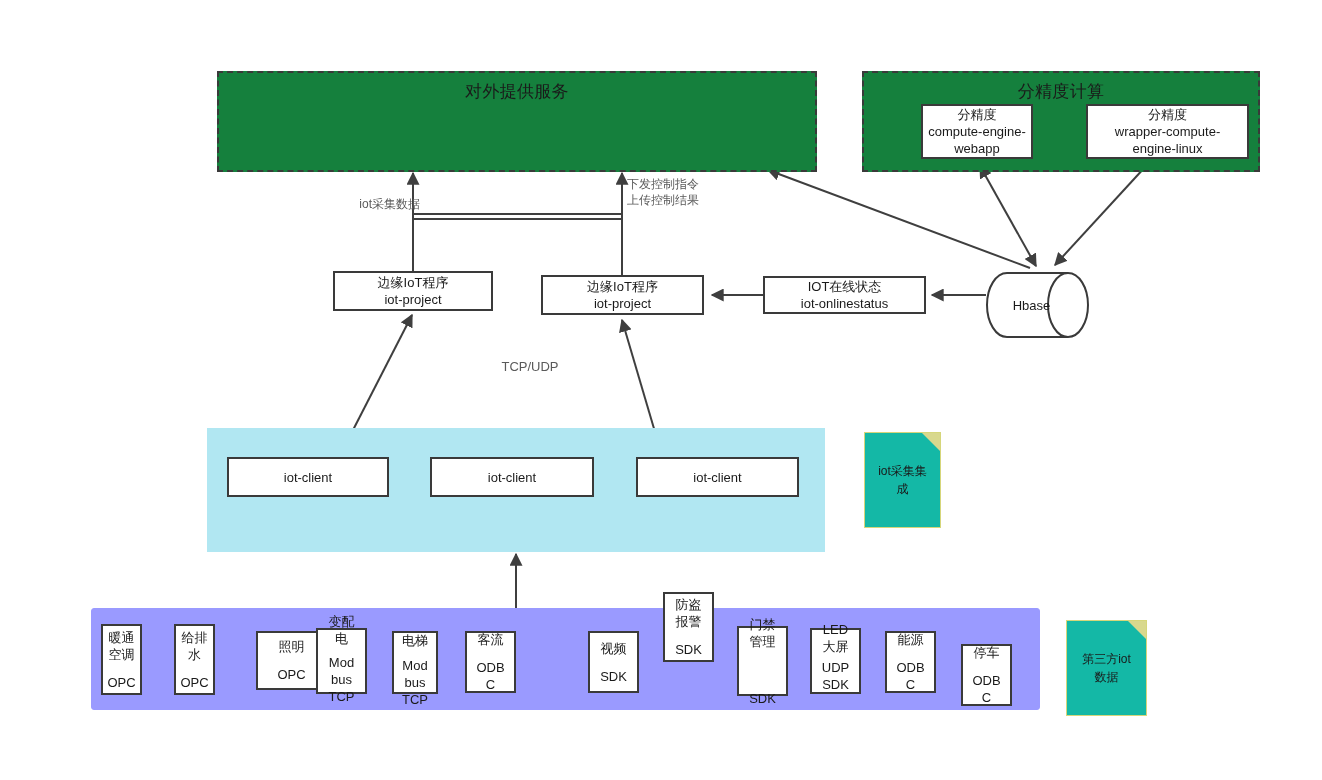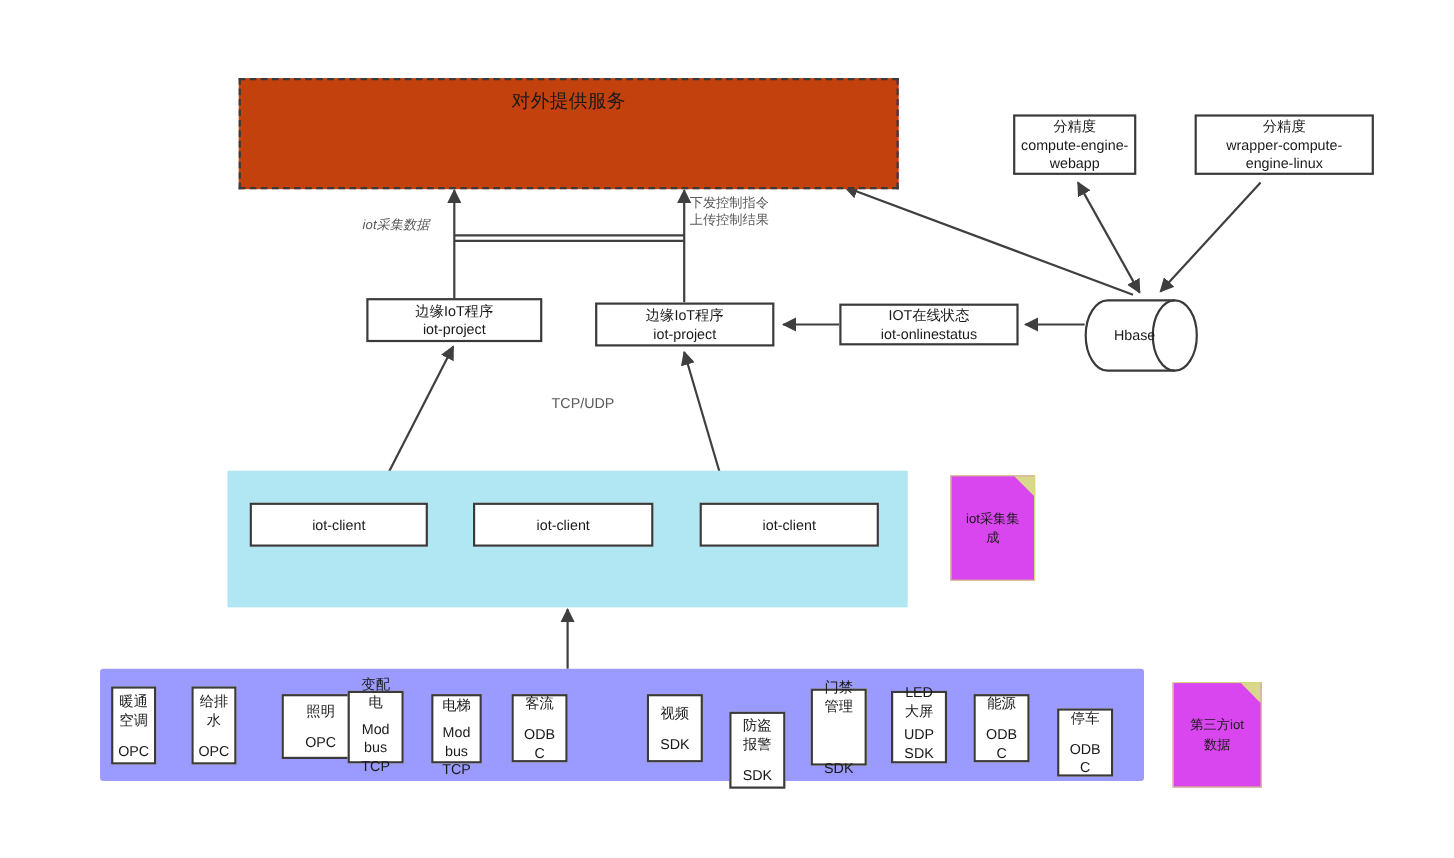--- a/index.html
+++ b/index.html
@@ -32,21 +32,21 @@
     display: flex;
     flex-direction: column;
     align-items: center;
     justify-content: center;
     text-align: center;
     color: #1a1a1a;
   }
   
   .panel-dashed {
     border: 2px dashed #3a3a3a;
-    background: #c2410c;
+    background: #15803d;
     justify-content: flex-start;
   }
   .panel-title {
     font-size: 17px;
     line-height: 22px;
     margin-top: 8px;
     color: #1a1a1a;
     letter-spacing: 0.3px;
   }
   
@@ -89,21 +89,21 @@
   .device .dev-name {
     display: block;
   }
   .device .dev-proto {
     display: block;
     margin-top: 11px;
   }
   
   .note {
     position: absolute;
-    background: #d946ef;
+    background: #14b8a6;
     border: 1px solid #d6d67a;
     box-sizing: border-box;
     font-size: 12px;
     line-height: 18px;
     color: #1a1a1a;
     display: flex;
     align-items: center;
     justify-content: center;
     text-align: center;
     padding: 0 8px;
@@ -132,21 +132,21 @@
     left: -6px;
   }
   
   .edge-label {
     position: absolute;
     font-size: 12px;
     line-height: 16px;
     color: #5a5a5a;
     white-space: pre-line;
   }
-  .edge-label.right-al { text-align: center; font-style: italic; }
+  .edge-label.right-al { text-align: right; }
 </style>
 </head>
 <body>
 
 <div id="canvas">
 
   <svg class="layer" viewBox="0 0 1322 780">
     <defs>
       <marker id="arrow" viewBox="0 0 10 10" refX="9" refY="5" markerWidth="6.5" markerHeight="6.5" orient="auto-start-reverse">
         <path d="M 0 0 L 10 5 L 0 10 z" fill="#3f3f3f"></path>
@@ -196,20 +196,23 @@
 
     <g>
       <path d="M 516 608 L 516 554" stroke="#3f3f3f" stroke-width="2" fill="none" marker-end="url(#arrow)"></path>
     </g>
   </svg>
 
   <div class="node panel-dashed" style="left:217px; top:71px; width:600px; height:101px;">
     <div class="panel-title">对外提供服务</div>
   </div>
 
+  <div class="node panel-dashed" style="left:862px; top:71px; width:398px; height:101px;">
+    <div class="panel-title">分精度计算</div>
+  </div>
   <div class="node box" style="left:921px; top:104px; width:112px; height:55px;">
     <span class="l1">分精度</span>
     <span class="l2">compute-engine-</span>
     <span class="l3">webapp</span>
   </div>
   <div class="node box" style="left:1086px; top:104px; width:163px; height:55px;">
     <span class="l1">分精度</span>
     <span class="l2">wrapper-compute-</span>
     <span class="l3">engine-linux</span>
   </div>
@@ -274,21 +277,21 @@
     <span class="dev-proto" style="position:absolute; top:24px; left:0; width:100%; margin:0;">Mod<br>bus<br>TCP</span>
   </div>
   <div class="device" style="left:465px; top:631px; width:51px; height:62px;">
     <span class="dev-name">客流</span>
     <span class="dev-proto">ODB<br>C</span>
   </div>
   <div class="device" style="left:588px; top:631px; width:51px; height:62px;">
     <span class="dev-name">视频</span>
     <span class="dev-proto">SDK</span>
   </div>
-  <div class="device" style="left:663px; top:647px; width:51px; height:70px;">
+  <div class="device" style="left:663px; top:592px; width:51px; height:70px;">
     <span class="dev-name">防盗<br>报警</span>
     <span class="dev-proto">SDK</span>
   </div>
   <div class="device" style="left:737px; top:626px; width:51px; height:70px;gap:29px;">
     <span class="dev-name">门禁<br>管理</span>
     <span class="dev-proto">SDK</span>
   </div>
   <div class="device" style="left:810px; top:628px; width:51px; height:66px;">
     <span class="dev-name" style="position:absolute; top:-9px; left:0; width:100%;">LED<br>大屏</span>
     <span class="dev-proto" style="position:absolute; top:29px; left:0; width:100%; margin:0;">UDP<br>SDK</span>

